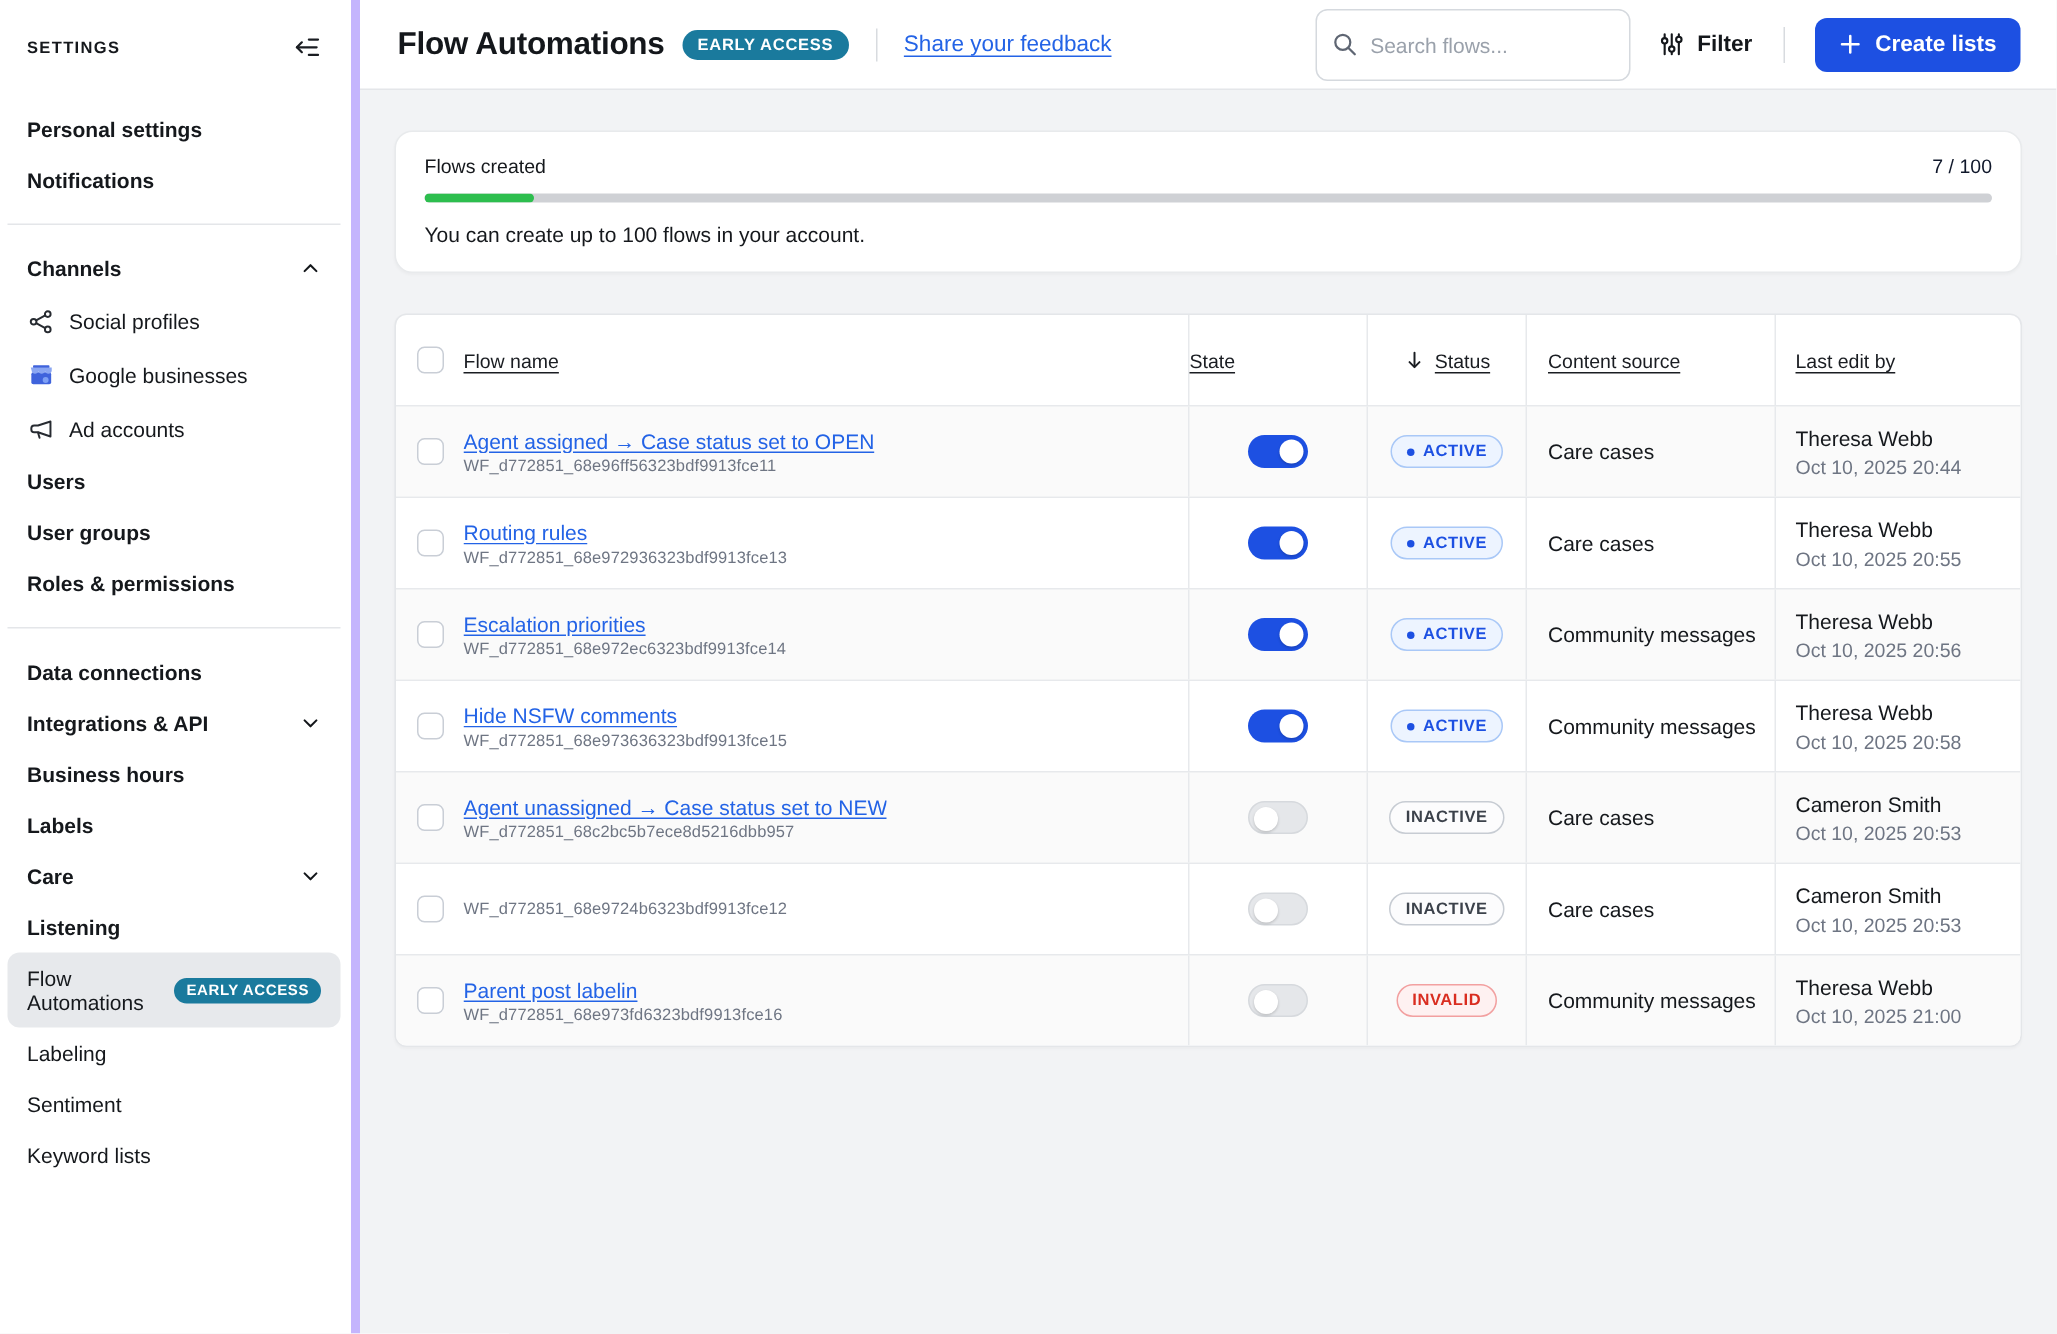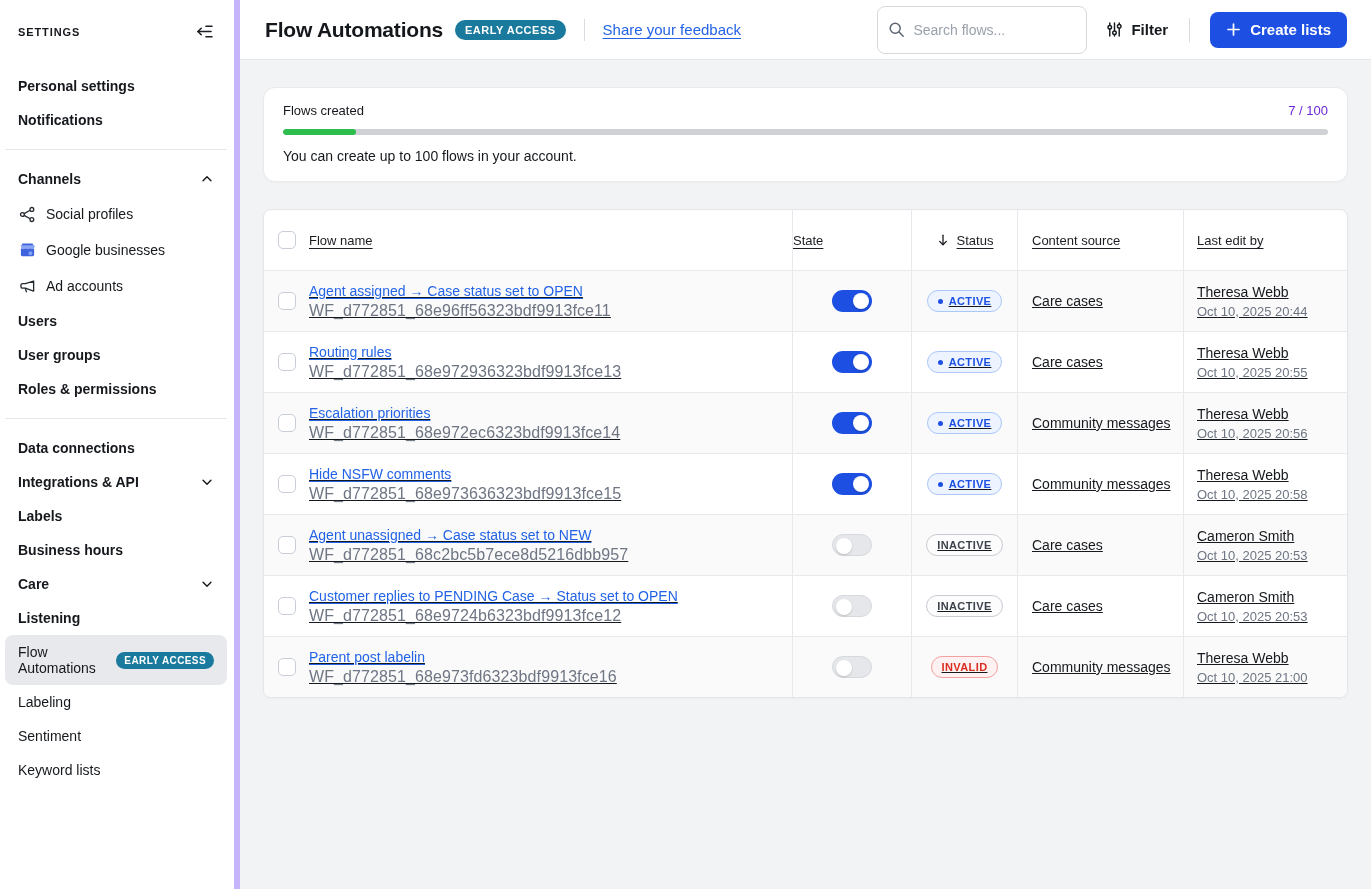--- a/index.html
+++ b/index.html
@@ -35,44 +35,44 @@
   .search-box input::placeholder { color: #9aa1ab; }
   .filter-btn { margin-left: 19px; display: flex; align-items: center; gap: 8px; background: none; border: none; font-size: 15px; font-weight: 600; color: #14171b; cursor: pointer; font-family: "Liberation Sans", sans-serif; }
   .vdiv2 { width: 1px; height: 24px; background: #d8dbdf; margin: 0 20px 0 21px; }
   .create-btn { height: 36px; background: #1d50e2; color: #fff; border: none; border-radius: 8px; padding: 0 16px; font-size: 15px; font-weight: 600; display: flex; align-items: center; gap: 9px; cursor: pointer; font-family: "Liberation Sans", sans-serif; }
 
   .content { flex: 1; background: #f2f3f5; padding: 27px 23px 0 23px; overflow: hidden; }
 
   
   .quota-card { background: #fff; border: 1px solid #e8eaec; border-radius: 12px; padding: 15px 19px 17px 19px; box-shadow: 0 1px 2px rgba(20,23,27,0.03); }
   .quota-top { display: flex; justify-content: space-between; align-items: center; font-size: 13px; color: #15181c; }
-  .quota-count { color: #6d28d9; }
+  .quota-count { color: #0f172a; }
   .progress-track { height: 6px; background: #cfd1d5; border-radius: 3px; margin: 11px 0 13px 0; overflow: hidden; }
   .progress-fill { height: 100%; background: #2dbe4e; border-radius: 3px; width: 0; }
   .quota-desc { font-size: 14px; color: #15181c; }
 
   
   .table-card { margin-top: 27px; background: #fff; border: 1px solid #e4e6e9; border-radius: 8px; overflow: hidden; box-shadow: 0 1px 2px rgba(20,23,27,0.03); }
   .thead, .trow { display: grid; grid-template-columns: 528px 119px 106px 166px 1fr; }
   .thead { height: 60px; }
   .th { display: flex; align-items: center; font-size: 13px; color: #1a1d22; }
   .th-label { text-decoration: underline; text-underline-offset: 3px; cursor: pointer; }
   .th-name { padding-left: 14px; gap: 13px; }
   .th-state { }
   .th-status { justify-content: center; gap: 7px; }
   .th-source { padding-left: 14px; }
   .th-edit { padding-left: 13px; }
   .th-state, .th-status, .th-source, .th-edit, .td-state, .td-status, .td-source, .td-edit { border-left: 1px solid #e7e9ec; }
-  .trow { min-height: 61px; border-top: 1px solid #e7e9ec; text-decoration: underline; }
+  .trow { min-height: 61px; border-top: 1px solid #e7e9ec; }
   .trow:nth-child(odd) { background: #fafafa; }
   .td { display: flex; align-items: center; font-size: 14px; color: #15181c; }
   .td-name { padding-left: 14px; gap: 13px; }
   .name-wrap { display: flex; flex-direction: column; gap: 3px; min-width: 0; }
   .flow-link { color: #2363e6; font-size: 14px; text-decoration: underline; text-underline-offset: 2px; cursor: pointer; white-space: nowrap; overflow: hidden; text-overflow: ellipsis; }
-  .flow-id { font-size: 16px; color: #6e7583; letter-spacing: 0.1px; }
+  .flow-id { font-size: 11px; color: #6e7583; letter-spacing: 0.1px; }
   .td-state, .td-status { justify-content: center; }
   .td-source { padding-left: 14px; }
   .td-edit { flex-direction: column; align-items: flex-start; justify-content: center; padding-left: 13px; gap: 4px; }
   .editor-name { font-size: 14px; color: #15181c; }
   .edit-date { font-size: 13px; color: #6e7583; }
 
   .cb { width: 18px; height: 18px; border: 1.5px solid #c9ced6; border-radius: 5px; background: #fff; display: inline-block; flex: none; cursor: pointer; }
 
   .toggle { width: 40px; height: 22px; border-radius: 11px; display: inline-flex; align-items: center; cursor: pointer; position: relative; flex: none; }
   .toggle .knob { width: 16px; height: 16px; border-radius: 50%; background: #fff; position: absolute; top: 3px; box-shadow: 0 1px 2px rgba(0,0,0,0.18); }
@@ -171,24 +171,24 @@
         </div>
         <div class="sb-item section">
           <span class="sb-label">Integrations &amp; API</span>
           <span class="sb-chev">
             <svg width="14" height="14" viewBox="0 0 16 16" fill="none" stroke="#14171b" stroke-width="1.6" stroke-linecap="round" stroke-linejoin="round">
               <path d="M3.5 6 8 10.5 12.5 6"></path>
             </svg>
           </span>
         </div>
         <div class="sb-item link">
+          <span class="sb-label">Business hours</span>
+        </div>
+        <div class="sb-item link">
           <span class="sb-label">Labels</span>
-        </div>
-        <div class="sb-item link">
-          <span class="sb-label">Business hours</span>
         </div>
         <div class="sb-item section">
           <span class="sb-label">Care</span>
           <span class="sb-chev">
             <svg width="14" height="14" viewBox="0 0 16 16" fill="none" stroke="#14171b" stroke-width="1.6" stroke-linecap="round" stroke-linejoin="round">
               <path d="M3.5 6 8 10.5 12.5 6"></path>
             </svg>
           </span>
         </div>
         <div class="sb-item link">
@@ -416,21 +416,20 @@
     <div class="td td-edit">
       <div class="editor-name">Cameron Smith</div>
       <div class="edit-date">Oct 10, 2025 20:53</div>
     </div>
   </div>
 
   <div class="trow">
     <div class="td td-name">
       <span class="cb"></span>
       <div class="name-wrap">
-        <a class="flow-link">Customer replies to PENDING Case → Status set to OPEN</a>
         <div class="flow-id">WF_d772851_68e9724b6323bdf9913fce12</div>
       </div>
     </div>
     <div class="td td-state">
       <span class="toggle off">
                   <span class="knob"></span>
                 </span>
     </div>
     <div class="td td-status">
       <span class="badge inactive">

